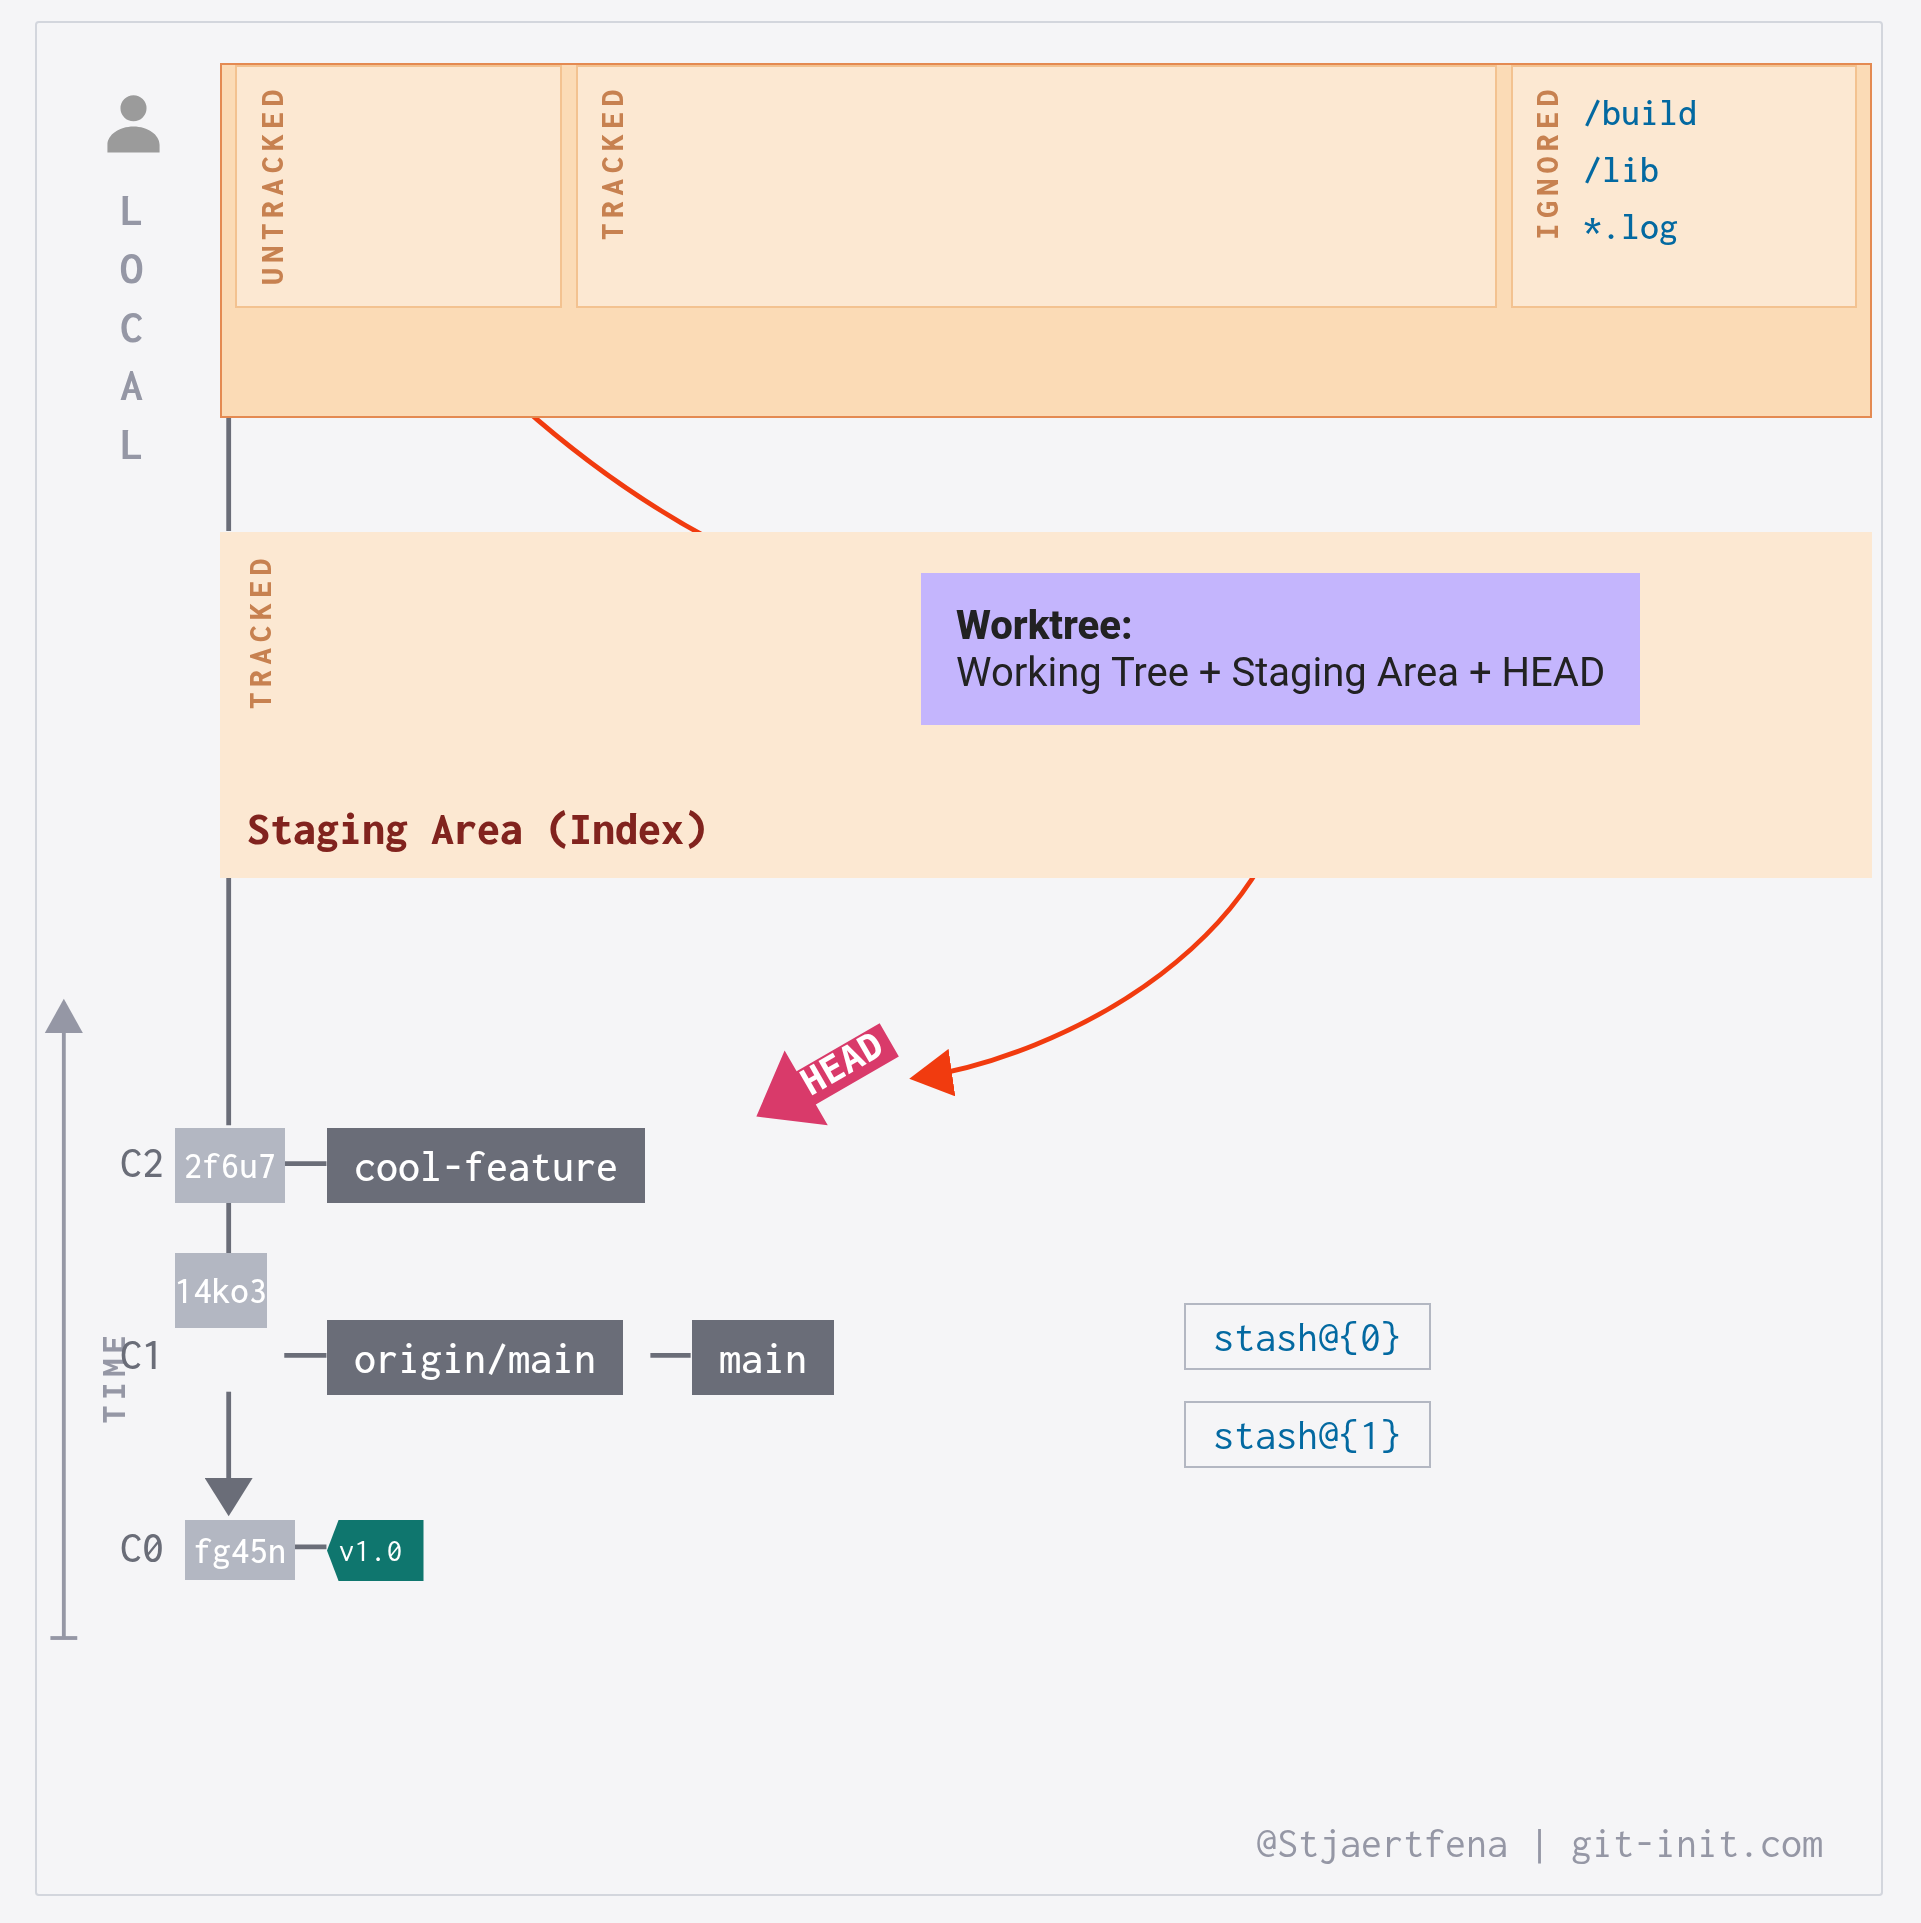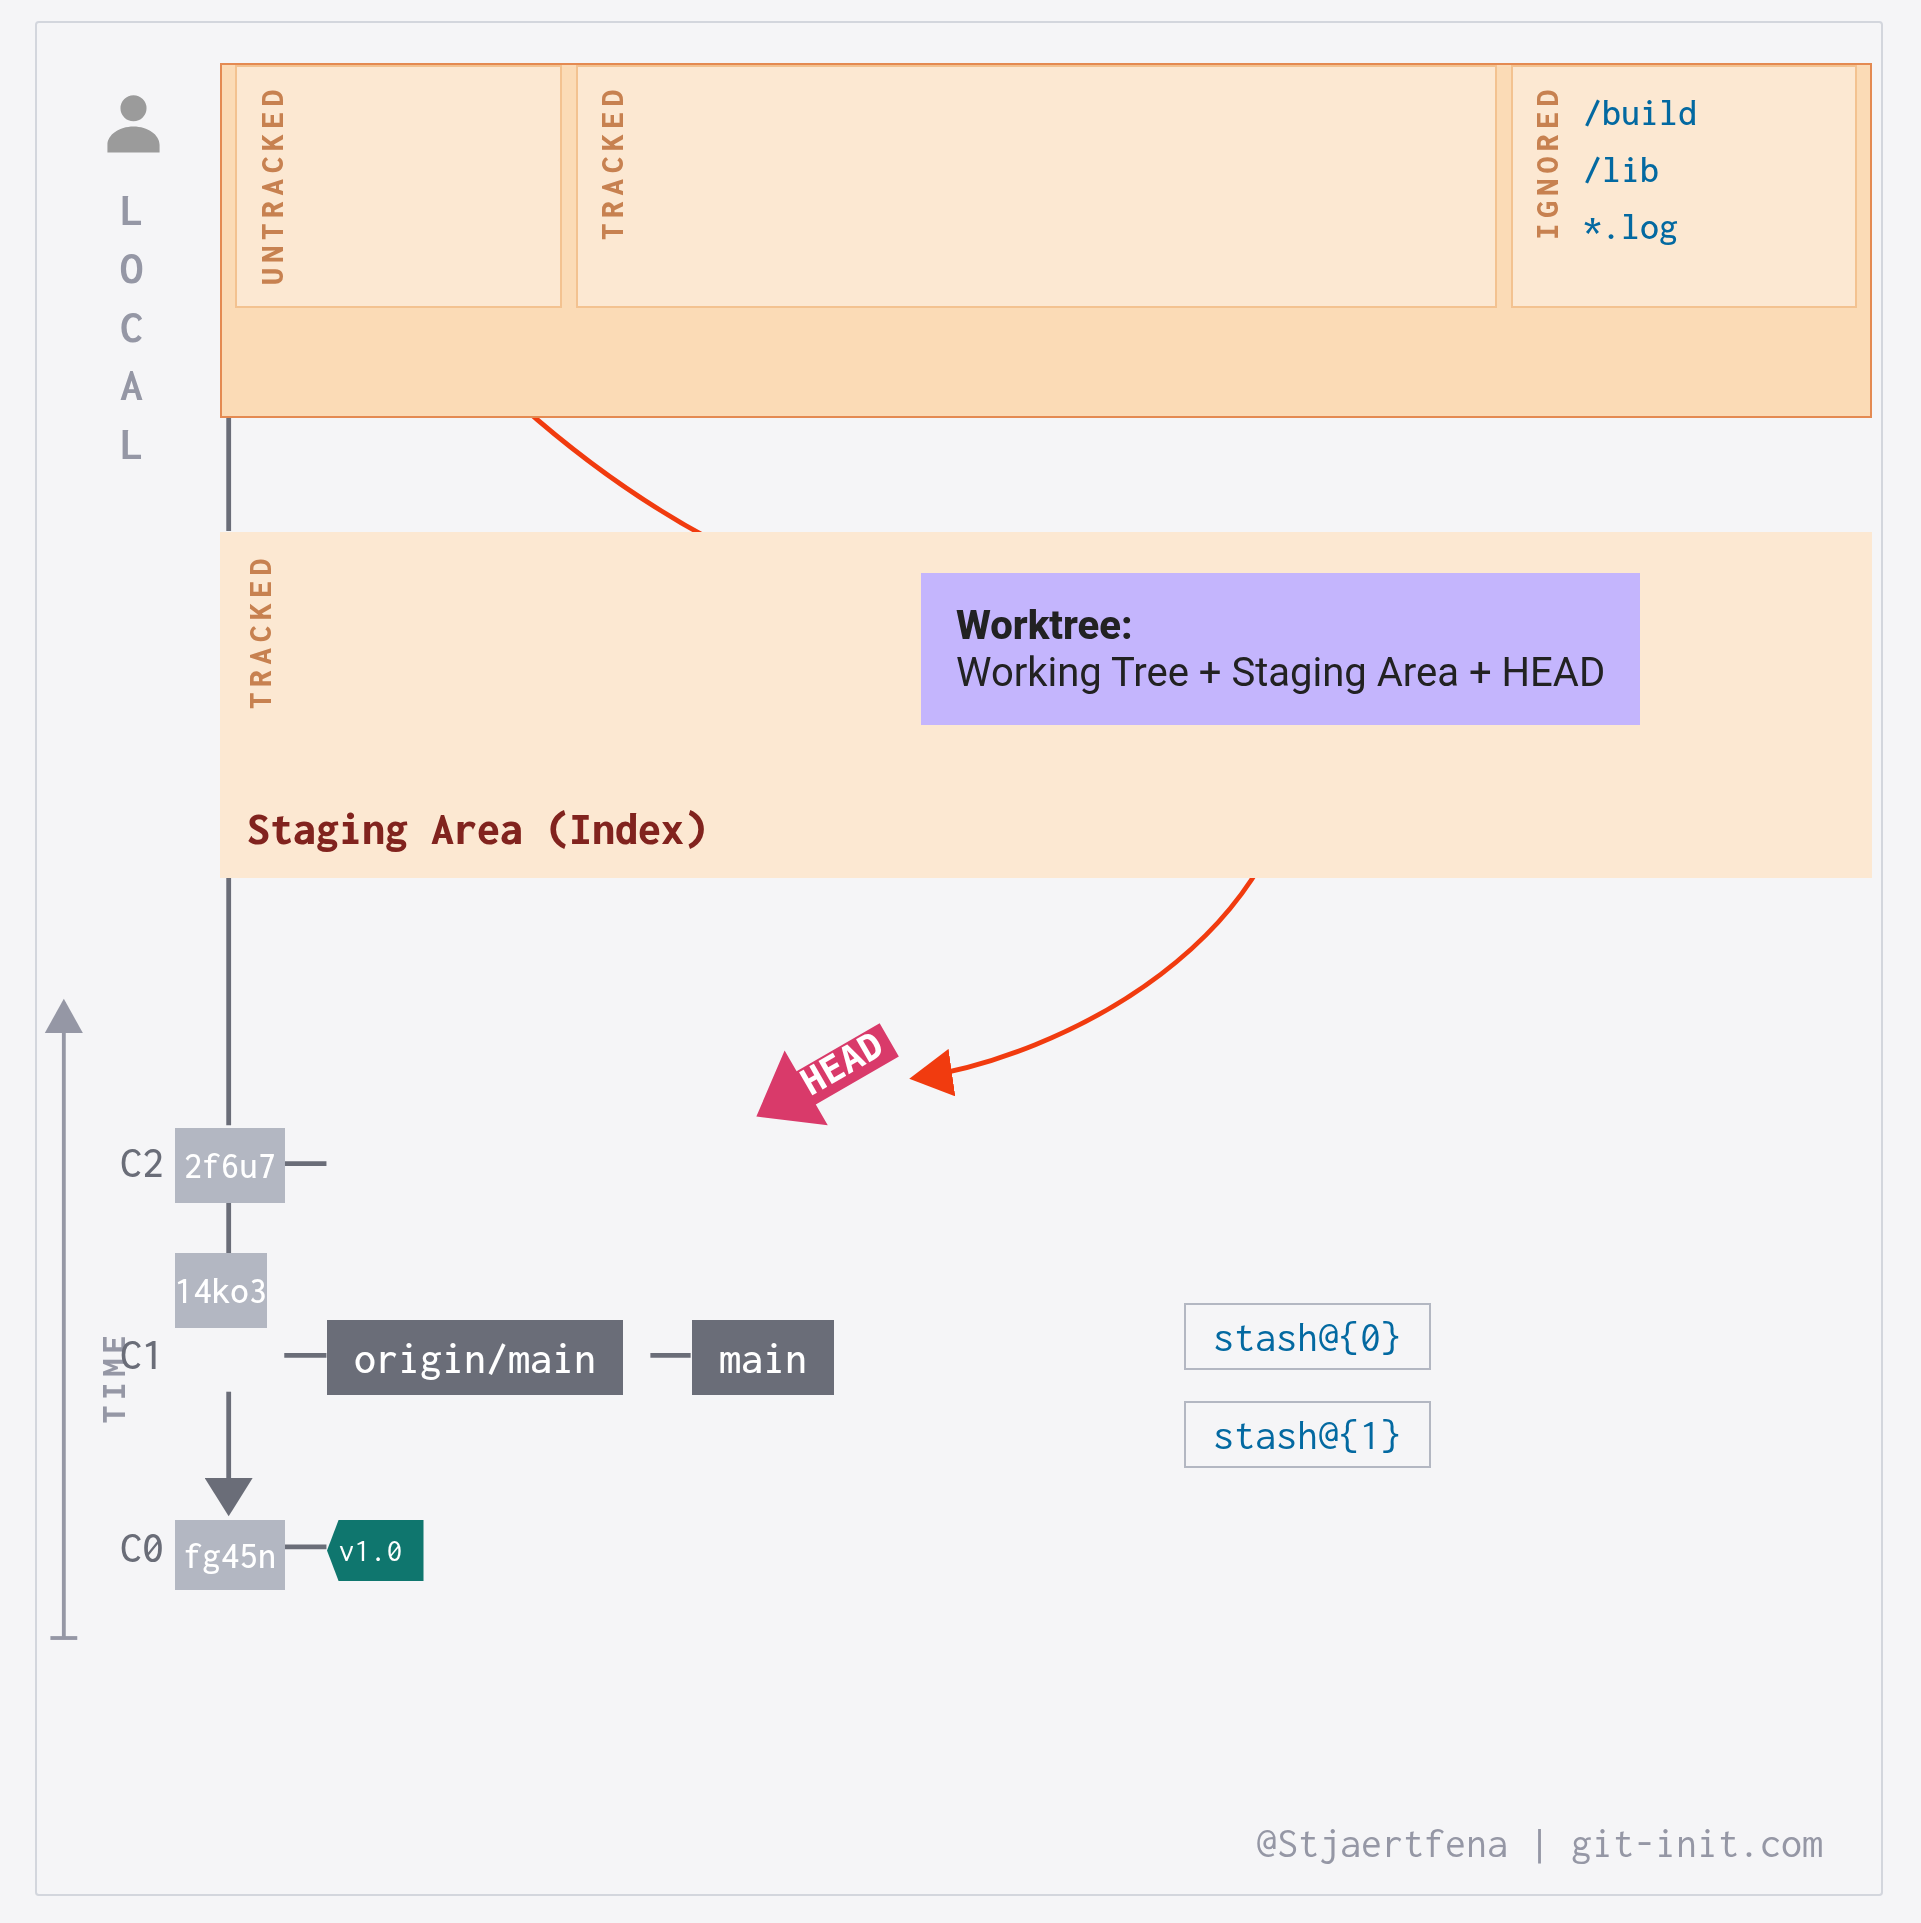--- a/index.html
+++ b/index.html
@@ -339,35 +339,36 @@
 
   <div class="tooltip">
     <b>Worktree:</b><br>
     <span>Working Tree + Staging Area + HEAD</span>
   </div>
 
   <div class="time-label">TIME</div>
 
   <div class="commit-label" style="left:83px; top:1116px;">C2</div>
   <div class="hash-box" style="left:138px; top:1105px; width:110px; height:75px;">2f6u7</div>
+  <div class="ref-box" style="left:290px; top:1105px;">cool-feature</div>
 
   <svg class="head-arrow" viewBox="0 0 220 150">
     <g transform="rotate(-30 110 75)">
       <path d="M 40 75 L 100 30 L 100 55 L 200 55 L 200 95 L 100 95 L 100 120 Z" fill="#d93a6a"></path>
       <text x="145" y="85" fill="#fff" font-size="38" font-family="monospace" font-weight="800" text-anchor="middle">HEAD</text>
     </g>
   </svg>
 
   <div class="commit-label" style="left:83px; top:1308px;">C1</div>
   <div class="hash-box" style="left:138px; top:1230px; width:92px; height:75px;">14ko3</div>
   <div class="ref-box" style="left:290px; top:1297px;">origin/main</div>
   <div class="ref-box" style="left:655px; top:1297px;">main</div>
 
   <div class="commit-label" style="left:83px; top:1501px;">C0</div>
-  <div class="hash-box" style="left:138px; top:1497px; width:110px; height:70px;">fg45n</div>
+  <div class="hash-box" style="left:148px; top:1497px; width:110px; height:60px;">fg45n</div>
   <div class="tag-box" style="left:290px; top:1497px;">v1.0</div>
 
   <div class="stash-box" style="left:1147px; top:1280px;">stash@{0}</div>
   <div class="stash-box" style="left:1147px; top:1378px;">stash@{1}</div>
 
   <div class="credit">@Stjaertfena | git-init.com</div>
 
 </div>
 
 

